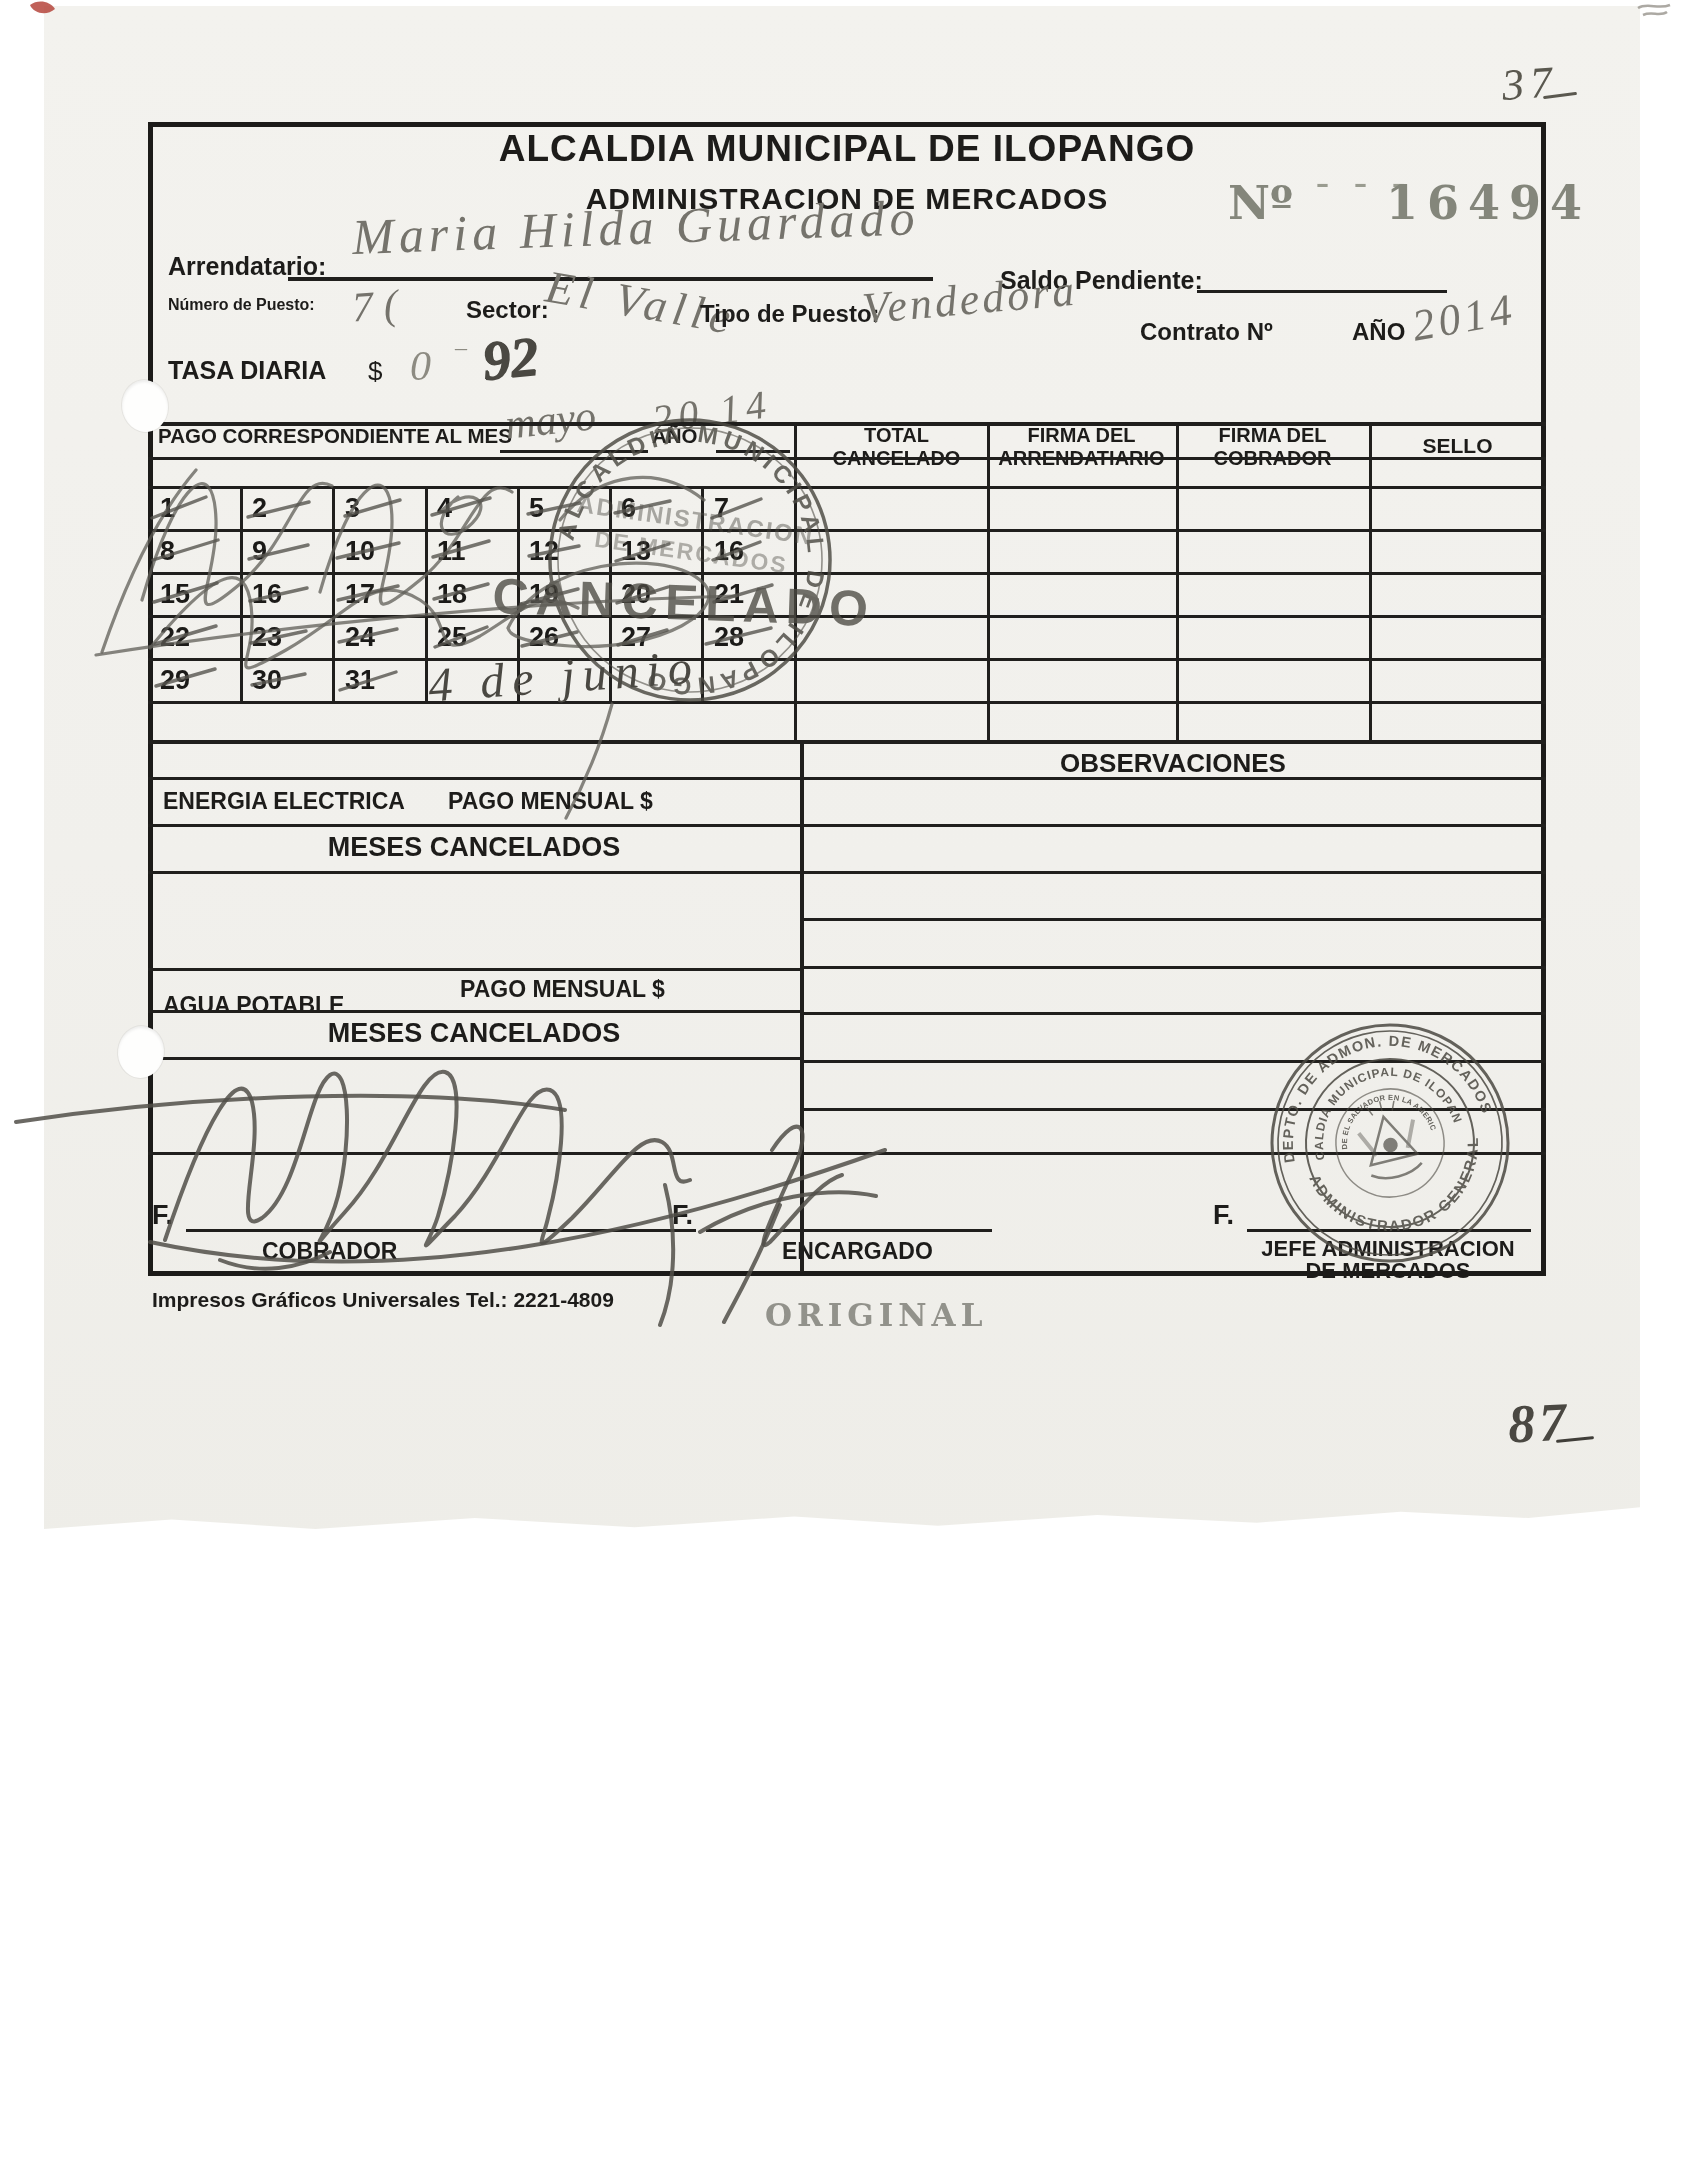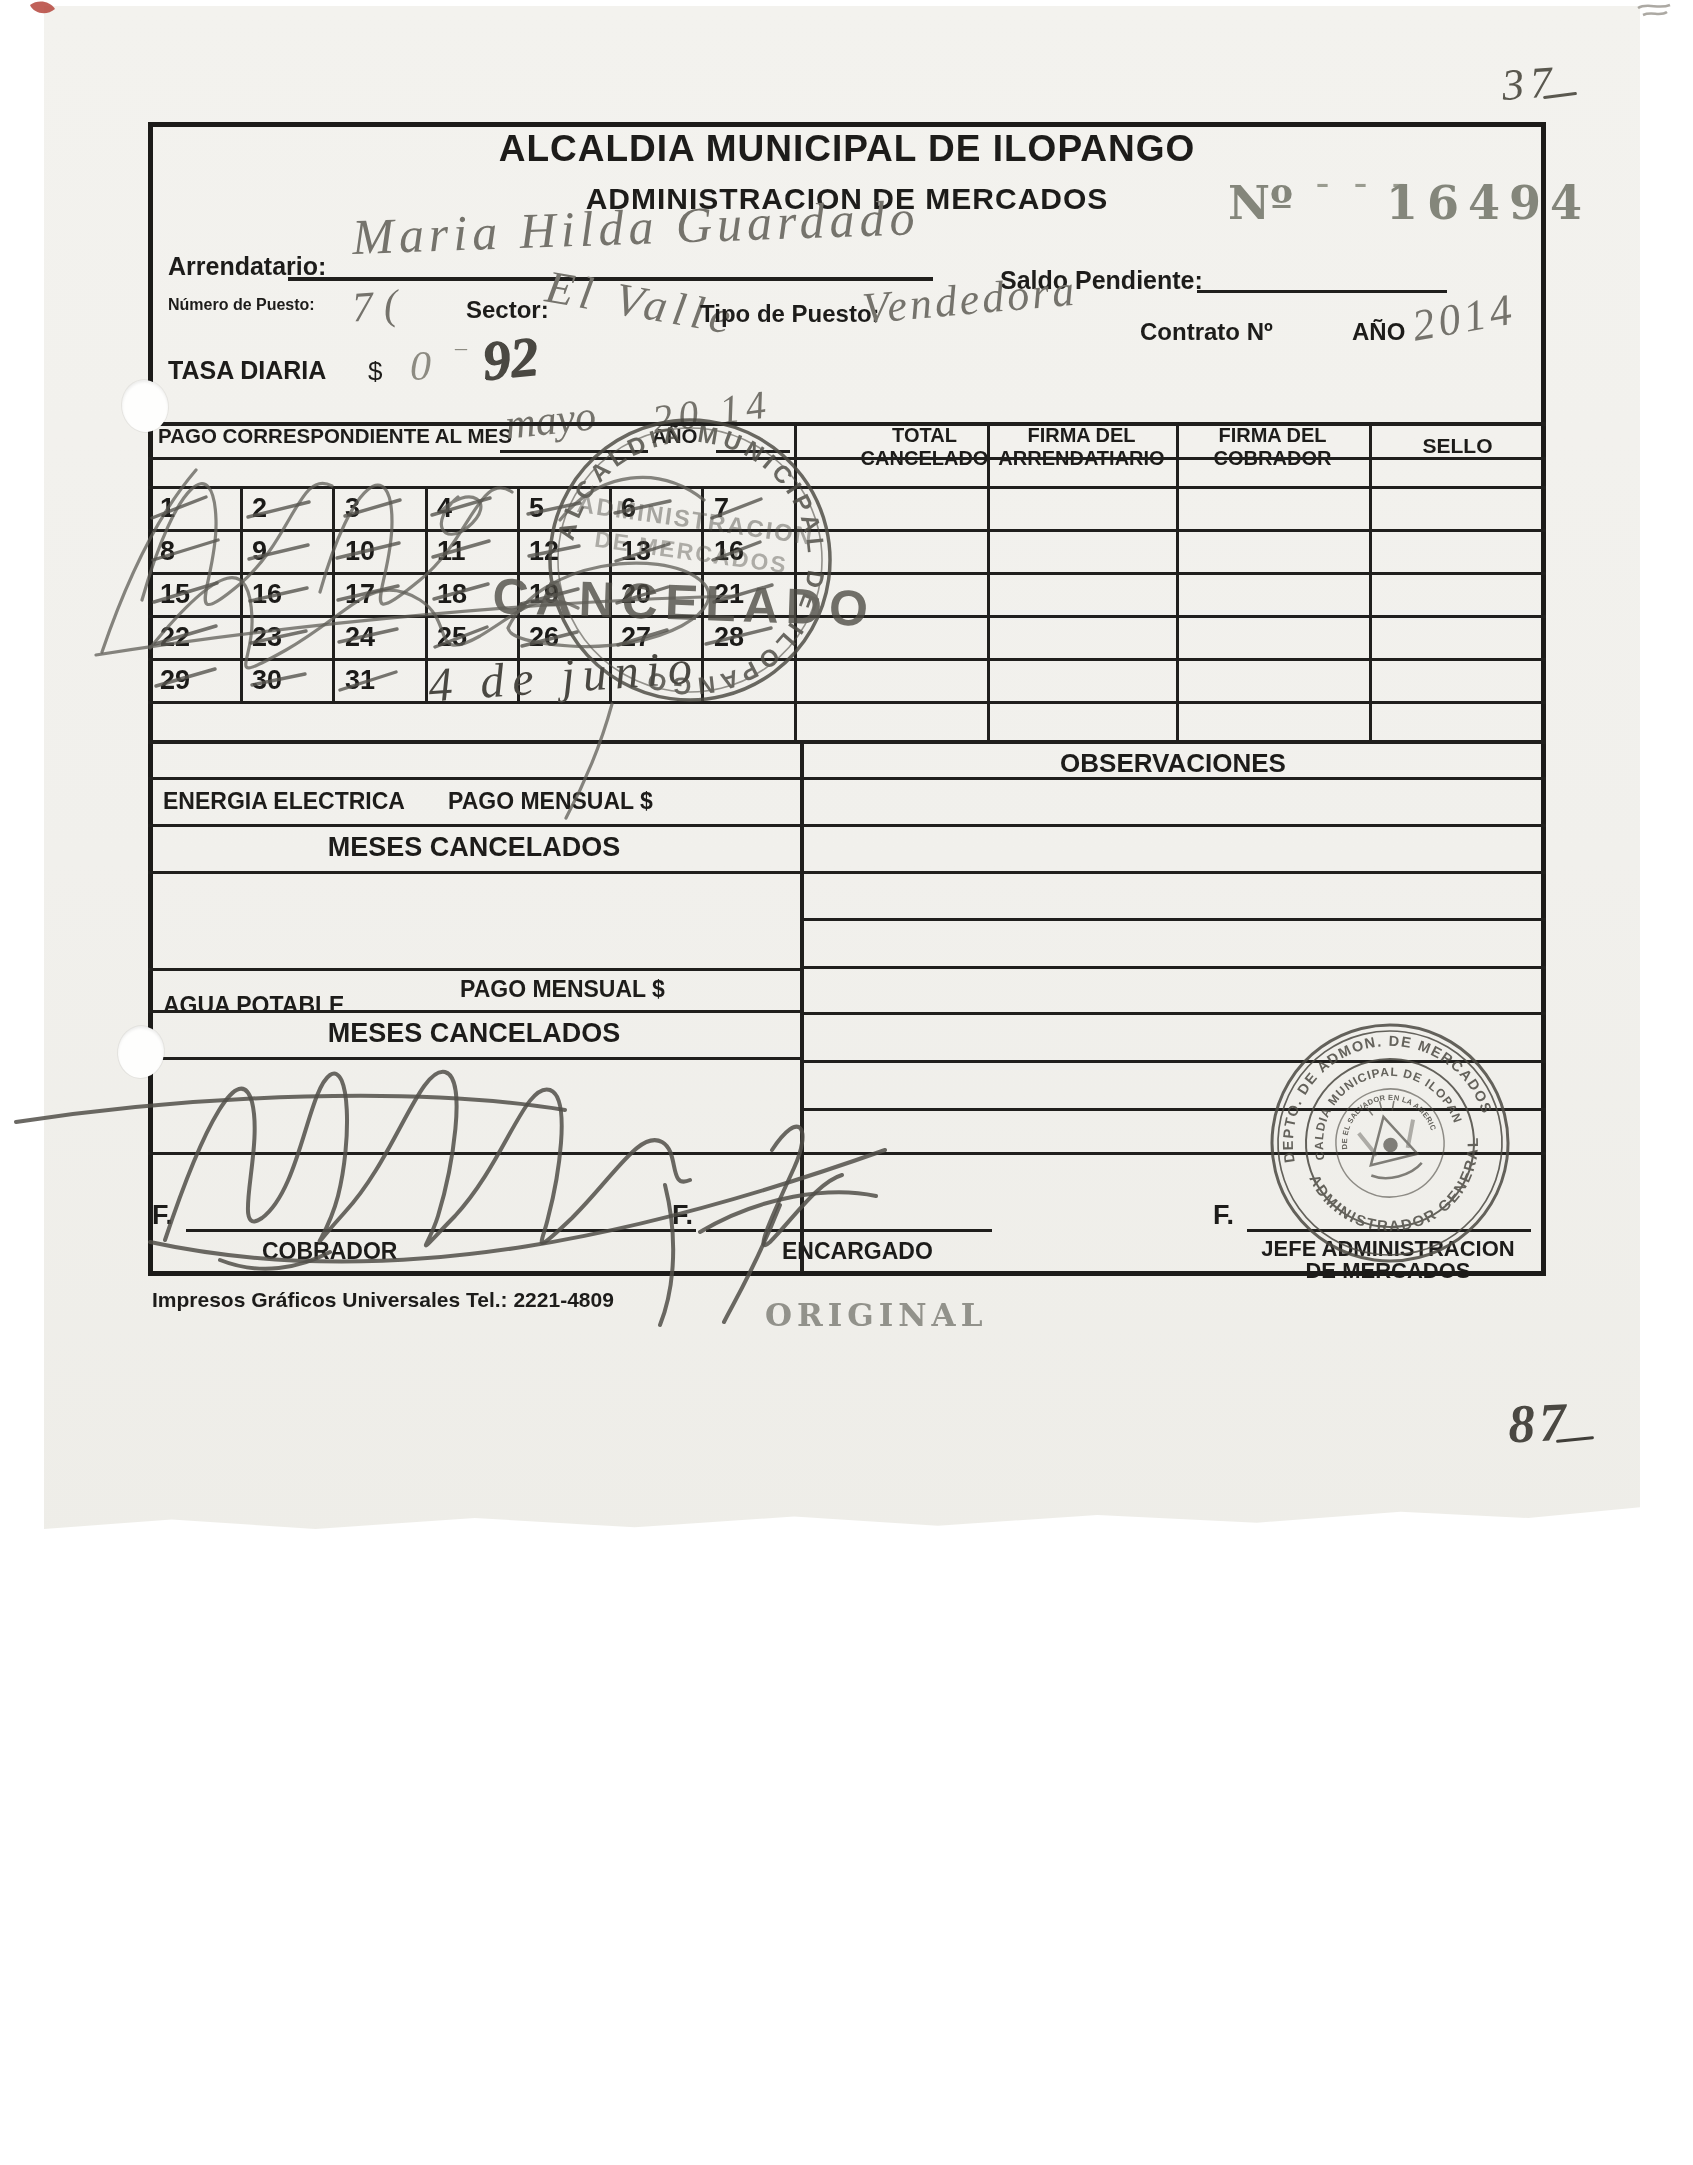--- a/index.html
+++ b/index.html
@@ -66,21 +66,21 @@
   <div class="hw" style="left:455px;top:334px;font-size:24px;color:#8d8b82;">–</div>
   <div class="hw hw-dark" style="left:482px;top:326px;font-size:56px;font-weight:bold;transform:rotate(-6deg);text-shadow:1px 1px 0 #4a4842;">92</div>
 
   <div class="lab" style="left:158px;top:424px;font-size:20.5px;">PAGO CORRESPONDIENTE AL MES</div>
   <div class="hl" style="left:500px;top:450px;width:148px;height:3px;"></div>
   <div class="lab" style="left:652px;top:424px;font-size:20.5px;">AÑO</div>
   <div class="hl" style="left:716px;top:450px;width:74px;height:3px;"></div>
   <div class="hw" style="left:505px;top:396px;font-size:42px;transform:rotate(-6deg);">mayo</div>
   <div class="hw" style="left:652px;top:388px;font-size:40px;letter-spacing:6px;transform:rotate(-8deg);">20 14</div>
 
-  <div class="colhead" style="left:794px;top:424px;width:205px;padding-left:28px;">
+  <div class="colhead" style="left:794px;top:424px;width:205px;">
     <span>TOTAL</span><br>
     <span>CANCELADO</span>
   </div>
   <div class="colhead" style="left:987px;top:424px;width:189px;">
     <span>FIRMA DEL</span><br>
     <span>ARRENDATIARIO</span>
   </div>
   <div class="colhead" style="left:1176px;top:424px;width:193px;">
     <span>FIRMA DEL</span><br>
     <span>COBRADOR</span>

